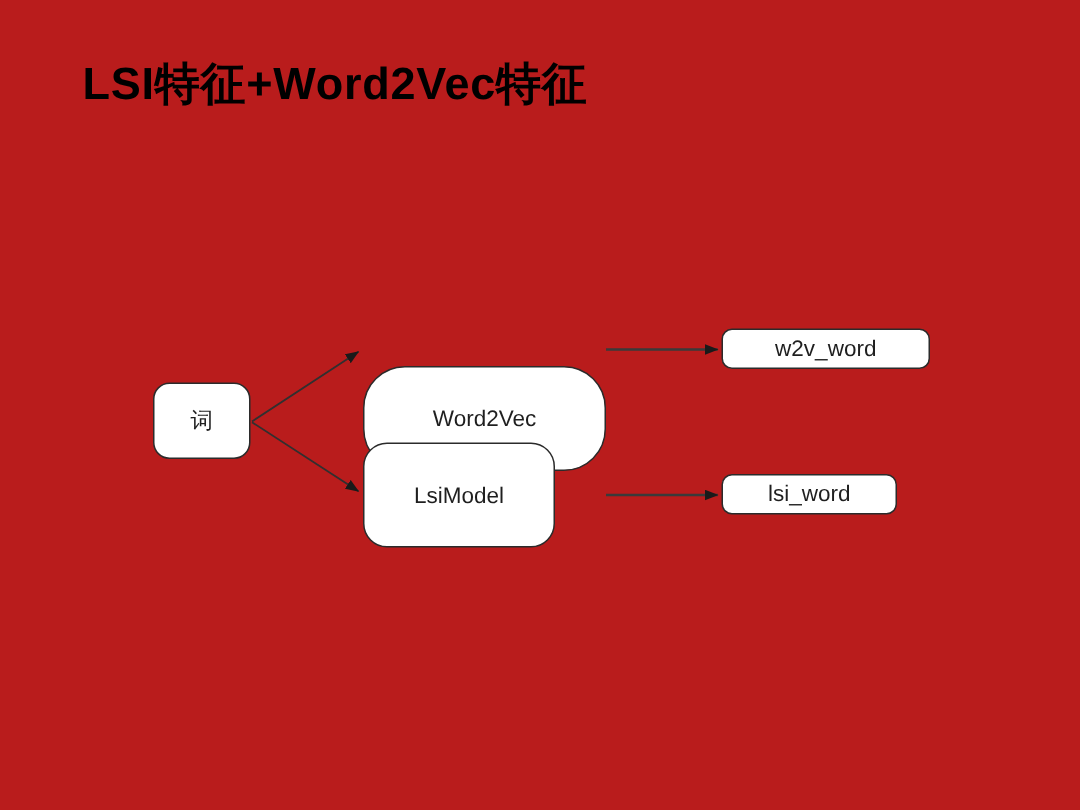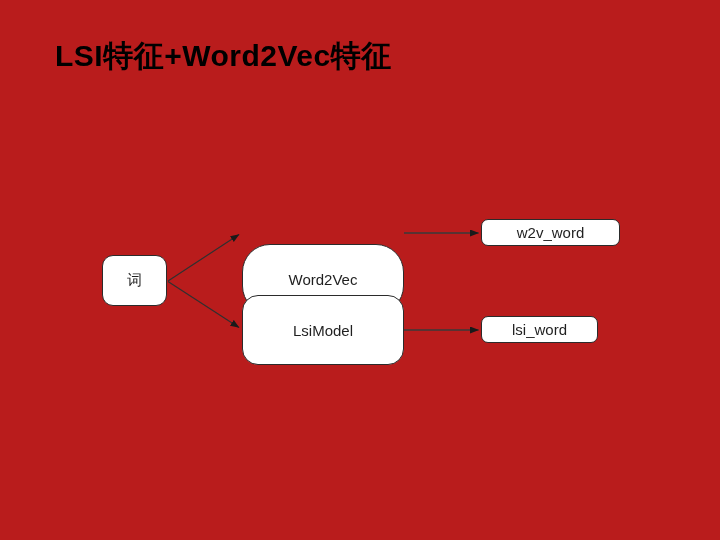--- a/index.html
+++ b/index.html
@@ -51,21 +51,21 @@
     border-radius: 11px;
   }
   .node-word2vec {
     left: 242px; top: 198px;
     width: 162px; height: 70px;
     border-radius: 28px;
     margin-top: 46px;
   }
   .node-lsimodel {
     left: 242px; top: 295px;
-    width: 162px; height: 70px;
+    width: 128px; height: 70px;
     border-radius: 16px;
   }
   .node-w2v-word {
     left: 481px; top: 219px;
     width: 139px; height: 27px;
     border-radius: 7px;
     text-align: center;
   }
   .node-lsi-word {
     left: 481px; top: 316px;

